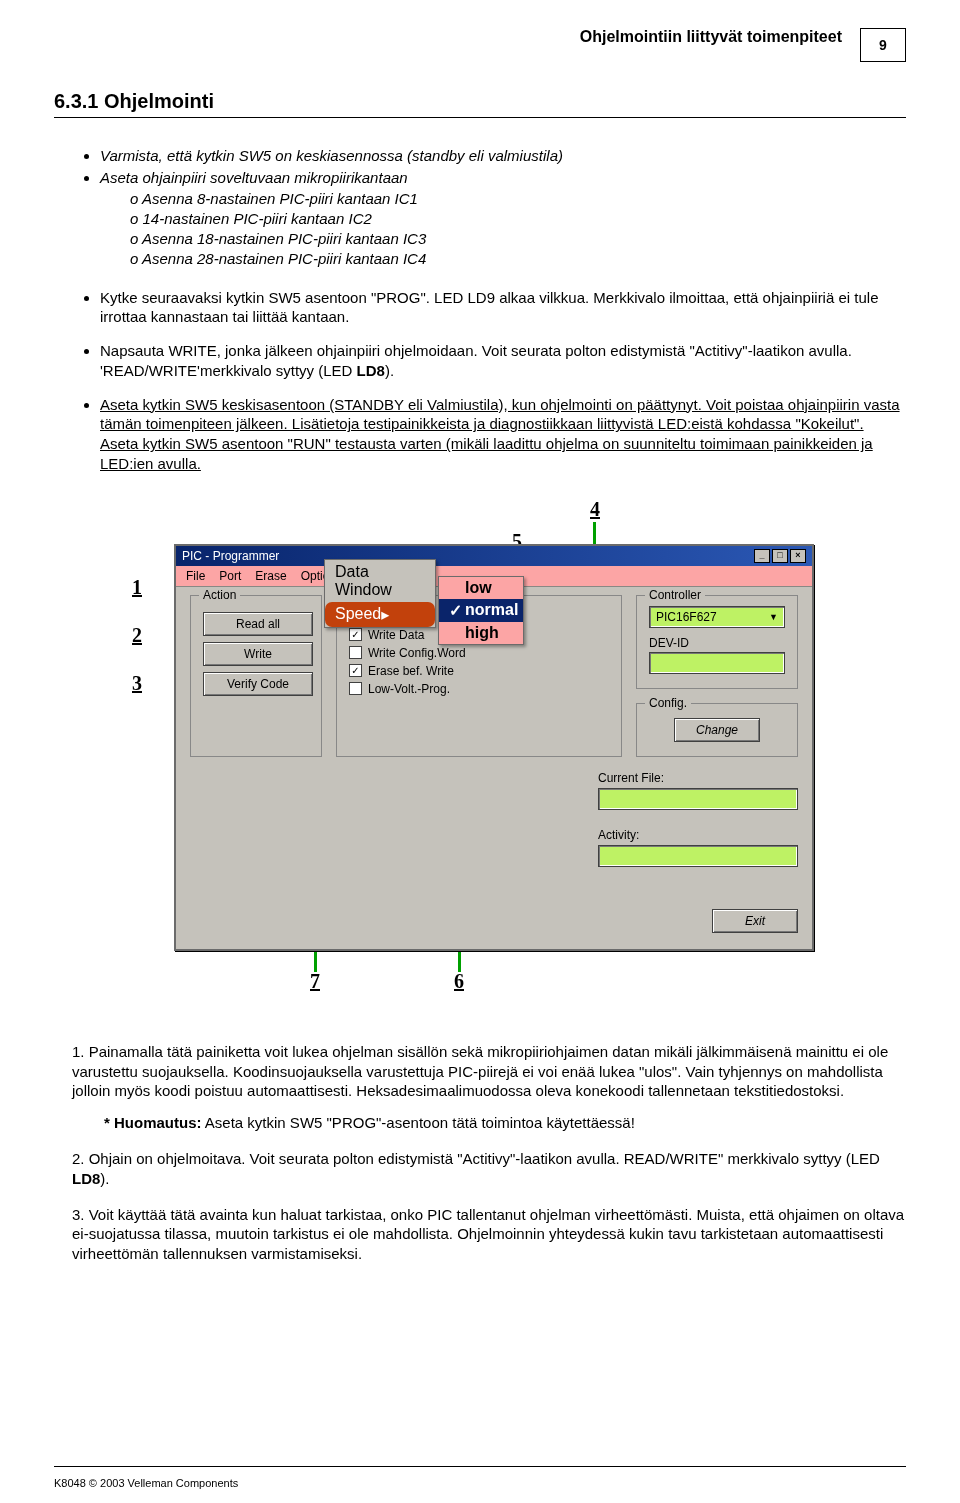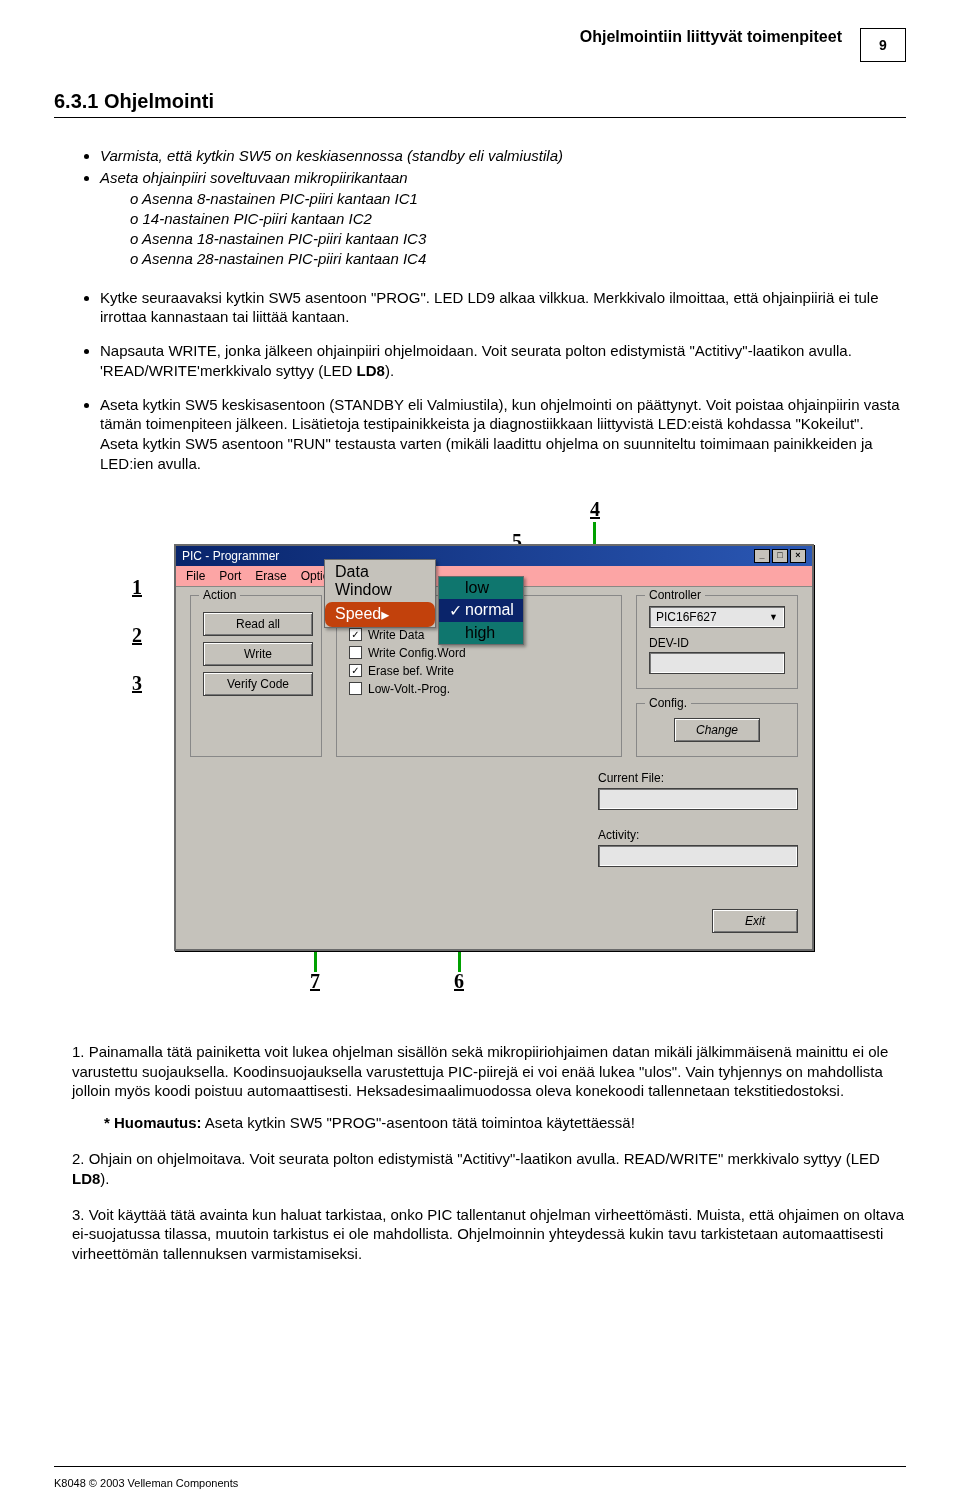--- a/index.html
+++ b/index.html
@@ -28,36 +28,36 @@
   .callout { position: absolute; font-family: "Times New Roman", serif; font-size: 20px; font-weight: bold; text-decoration: underline; color: #000; }
 
   
   .win { position: absolute; left: 54px; top: 46px; width: 640px; background: #c5c2bb; border: 2px solid #6b6b6b; box-shadow: 1px 1px 0 #000; font-family: Tahoma, sans-serif; font-size: 12px; }
   .titlebar { background: linear-gradient(to right, #08246b, #2b58b5); color: #fff; padding: 3px 6px; display: flex; justify-content: space-between; align-items: center; }
   .ctrl-btns { display: flex; gap: 2px; }
   .ctrl-btn { width: 16px; height: 14px; background: #c5c2bb; border: 1px solid #000; display: flex; align-items: center; justify-content: center; font-size: 9px; line-height: 1; color: #000; font-weight: bold; }
   .menubar { display: flex; gap: 14px; padding: 3px 10px; background: #fca5a5; border-bottom: 1px solid #898884; }
   .dropdown { position: absolute; left: 204px; top: 61px; width: 112px; background: #c5c2bb; border: 1px solid #6b6b6b; box-shadow: 2px 2px 3px rgba(0,0,0,.35); z-index: 5; }
   .dropdown-item { padding: 3px 10px; }
-  .submenu { position: absolute; left: 318px; top: 78px; width: 86px; background: #0f766e; border: 1px solid #6b6b6b; box-shadow: 2px 2px 3px rgba(0,0,0,.35); z-index: 6; }
+  .submenu { position: absolute; left: 318px; top: 78px; width: 86px; background: #fca5a5; border: 1px solid #6b6b6b; box-shadow: 2px 2px 3px rgba(0,0,0,.35); z-index: 6; font-weight: bold; }
   .submenu-item { padding: 2px 10px; display: flex; align-items: center; gap: 6px; }
   .submenu-item.sel { background: #0a246a; color: #fff; }
   .tick { width: 10px; display: inline-block; }
   .client { padding: 8px 14px 14px 14px; display: flex; gap: 14px; }
 
   .group { border: 1px solid #888; background: #c5c2bb; padding: 10px 12px 14px 12px; position: relative; }
   .group-title { position: absolute; top: -8px; left: 8px; background: #c5c2bb; padding: 0 4px; font-size: 12px; }
   .col-action { width: 132px; }
   .col-options { flex: 1; }
   .col-right { width: 162px; }
   .btn { display: block; width: 110px; height: 24px; margin: 6px 0; border: 1px solid #404040; background: #c5c2bb; box-shadow: inset 1px 1px 0 #fff, inset -1px -1px 0 #777; font-size: 12px; text-align: center; line-height: 22px; }
   .btn.small { width: 86px; font-style: italic; }
   .chklabel { display: flex; align-items: center; gap: 6px; margin: 4px 0; font-size: 12px; }
   .chkbox { width: 13px; height: 13px; border: 1px solid #404040; background: #fff; display: inline-flex; align-items: center; justify-content: center; font-size: 10px; line-height: 1; }
-  .sunken { border: 1px solid #404040; background: #e5e5e5; box-shadow: inset 1px 1px 0 #777, inset -1px -1px 0 #fff; height: 22px; padding: 2px 6px; font-size: 12px; display: flex; align-items: center; justify-content: space-between; }
+  .sunken { border: 1px solid #404040; background: #bef264; box-shadow: inset 1px 1px 0 #777, inset -1px -1px 0 #fff; height: 22px; padding: 2px 6px; font-size: 12px; display: flex; align-items: center; justify-content: space-between; }
   .sunken .arrowdn { font-size: 9px; }
   .row2 { display: flex; gap: 18px; padding: 0 14px 10px 14px; align-items: flex-end; flex-direction: column; }
   .field-label { font-size: 12px; margin-bottom: 3px; }
   .field-box { width: 200px; }
   .devid { margin-top: 8px; font-size: 12px; }
   .devid-box { width: 100%; margin-top: 2px; }
   .cfg-group { margin-top: 14px; }
 
   .green-line { position: absolute; background: #00a000; }
 </style>
@@ -87,21 +87,21 @@
         <li>Asenna 28-nastainen PIC-piiri kantaan IC4</li>
       </ul>
     </li>
   </ul>
 
   <ul class="body">
     <li>Kytke seuraavaksi kytkin SW5 asentoon "PROG". LED LD9 alkaa vilkkua. Merkkivalo ilmoittaa, että ohjainpiiriä ei tule irrottaa kannastaan tai liittää kantaan.</li>
     <li>
       <span>Napsauta WRITE, jonka jälkeen ohjainpiiri ohjelmoidaan. Voit seurata polton edistymistä "Actitivy"-laatikon avulla. 'READ/WRITE'merkkivalo syttyy (LED </span><span class="b">LD8</span><span>).</span>
     </li>
-    <li style="white-space:pre-line;">Aseta kytkin SW5 keskisasentoon (STANDBY eli Valmiustila), kun ohjelmointi on päättynyt. Voit poistaa ohjainpiirin vasta tämän toimenpiteen jälkeen. Lisätietoja testipainikkeista ja diagnostiikkaan liittyvistä LED:eistä kohdassa "Kokeilut".
+    <li style="white-space:pre-line;text-decoration:underline;">Aseta kytkin SW5 keskisasentoon (STANDBY eli Valmiustila), kun ohjelmointi on päättynyt. Voit poistaa ohjainpiirin vasta tämän toimenpiteen jälkeen. Lisätietoja testipainikkeista ja diagnostiikkaan liittyvistä LED:eistä kohdassa "Kokeilut".
 Aseta kytkin SW5 asentoon "RUN" testausta varten (mikäli laadittu ohjelma on suunniteltu toimimaan painikkeiden ja LED:ien avulla.</li>
   </ul>
 
   <div class="figure-wrap">
 
     <span class="callout" style="left:470px; top:0px;">4</span>
     <span class="callout" style="left:12px; top:78px;">1</span>
     <span class="callout" style="left:12px; top:126px;">2</span>
     <span class="callout" style="left:12px; top:174px;">3</span>
     <span class="callout" style="left:392px; top:32px;">5</span>

